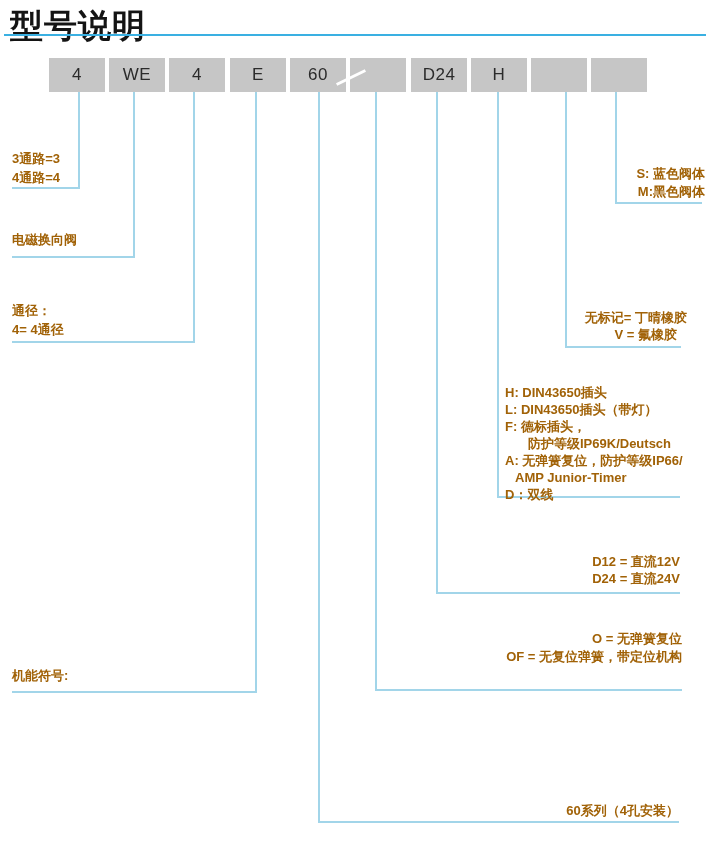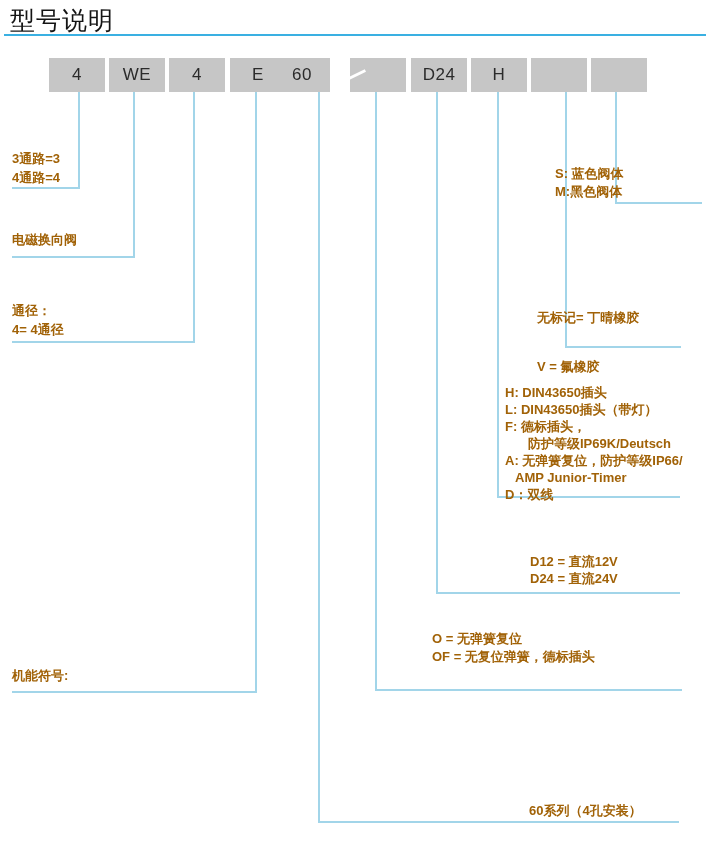--- a/index.html
+++ b/index.html
@@ -4,58 +4,58 @@
 <style>
   html,body{margin:0;padding:0;}
   body{
     width:710px;height:850px;position:relative;background:#ffffff;
     font-family:"Liberation Sans","DejaVu Sans",sans-serif;
     color:#3a3a3a;overflow:hidden;
   }
   .abs{position:absolute;}
   
   .page-title{
-    left:10px;top:4px;font-size:25px;font-weight:400;color:#141414;
+    left:10px;top:4px;font-size:33px;font-weight:700;color:#141414;
     letter-spacing:1px;white-space:nowrap;
   }
   .title-rule{left:4px;top:34px;width:702px;height:2px;background:#3ab0e2;}
   
   .mbox{
     top:58px;width:56px;height:34px;background:#c6c6c6;
     display:flex;align-items:center;justify-content:center;
     font-size:17px;color:#2b2b2b;letter-spacing:0.5px;
   }
   .slash-mark{
     left:335px;top:76px;width:32px;height:3px;background:#ffffff;
     transform:rotate(-26deg);
   }
   
   .vline{width:2px;background:#a2d5e9;}
   .hline{height:2px;background:#a2d5e9;}
   
   .lbl{font-size:13px;line-height:17px;color:#a16207;white-space:nowrap;font-weight:bold;}
   .lbl span{display:block;}
-  .lbl.right{text-align:left;}
+  .lbl.right{text-align:right;}
   .lh19 span{line-height:19px;}
   .lh175 span{line-height:17.5px;}
   .ind23{padding-left:23px;}
   .ind10{padding-left:10px;}
-  .pr10{padding-right:10px;margin-top:32px;}
+  .pr10{padding-right:10px;}
 </style>
 </head>
 <body>
 
 <div class="abs page-title">型号说明</div>
 <div class="abs title-rule"></div>
 
 <div class="abs mbox" style="left:49px">4</div>
 <div class="abs mbox" style="left:109px">WE</div>
 <div class="abs mbox" style="left:169px">4</div>
 <div class="abs mbox" style="left:230px">E</div>
-<div class="abs mbox" style="left:274px">60</div>
+<div class="abs mbox" style="left:290px">60</div>
 <div class="abs mbox" style="left:350px"></div>
 <div class="abs mbox" style="left:411px">D24</div>
 <div class="abs mbox" style="left:471px">H</div>
 <div class="abs mbox" style="left:531px"></div>
 <div class="abs mbox" style="left:591px"></div>
 <div class="abs slash-mark"></div>
 
 <div class="abs vline" style="left:78px;top:92px;height:97px"></div>
 <div class="abs vline" style="left:133px;top:92px;height:166px"></div>
 <div class="abs vline" style="left:193px;top:92px;height:251px"></div>
@@ -116,18 +116,18 @@
   <span>D：双线</span>
 </div>
 
 <div class="abs lbl right" style="left:530px;top:553px;width:150px">
   <span>D12 = 直流12V</span>
   <span>D24 = 直流24V</span>
 </div>
 
 <div class="abs lbl right lh175" style="left:432px;top:630px;width:250px">
   <span>O = 无弹簧复位</span>
-  <span>OF = 无复位弹簧，德标插头</span>
+  <span>OF = 无复位弹簧，带定位机构</span>
 </div>
 
 <div class="abs lbl right" style="left:529px;top:802px;width:150px">
   <span>60系列（4孔安装）</span>
 </div>
 
 </body></html>

